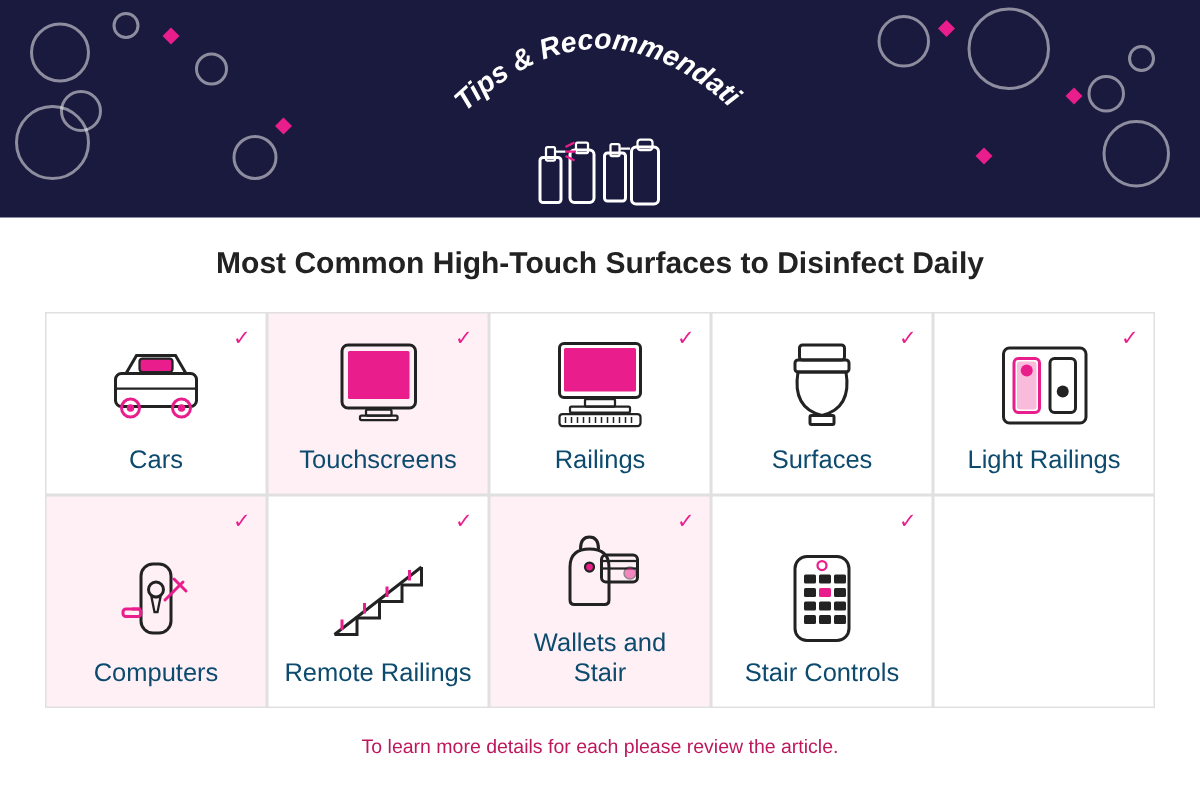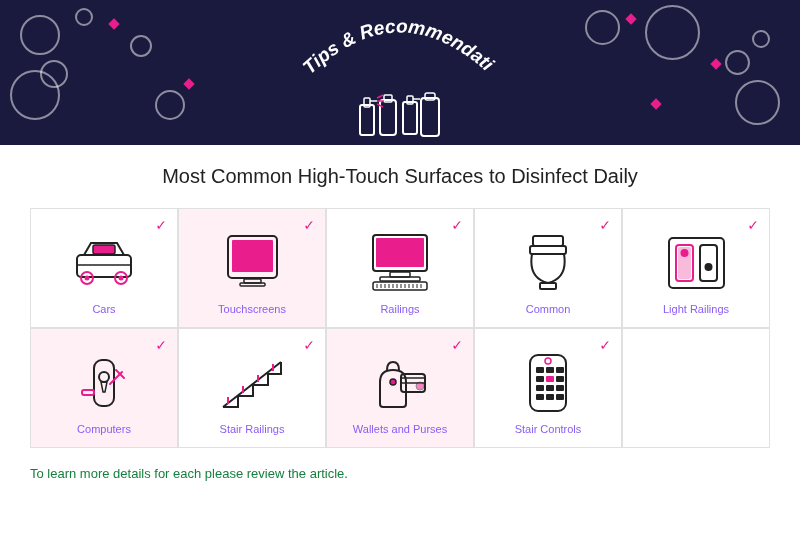--- a/index.html
+++ b/index.html
@@ -30,21 +30,21 @@
       height: 8px;
       background: #e91e8c;
       transform: rotate(45deg);
     }
 
     
     .main-content { padding: 20px 30px; }
     .section-title {
       text-align: center;
       font-size: 20px;
-      font-weight: normal;
+      font-weight: bold;
       color: #222;
       margin-bottom: 20px;
     }
 
     
     .grid {
       display: grid;
       grid-template-columns: repeat(5, 1fr);
       gap: 0;
     }
@@ -61,37 +61,38 @@
     }
     .grid-item.pink-bg { background: #fff0f6; }
     .grid-item .check-icon {
       position: absolute;
       top: 8px;
       right: 10px;
       color: #e91e8c;
       font-size: 14px;
     }
     .grid-item .item-label {
-      font-size: 11px;
-      color: #8b5cf6;
+      font-size: 17px;
+      color: #0c4a6e;
       text-align: center;
       margin-top: 8px;
     }
     .item-icon {
       width: 70px;
       height: 65px;
       display: flex;
       align-items: center;
       justify-content: center;
     }
 
     
     .footer-note {
+      text-align: center;
       font-size: 13px;
-      color: #15803d;
+      color: #be185d;
       margin-top: 18px;
       padding-bottom: 15px;
     }
 
     
     svg { display: block; }
   </style>
 </head>
 <body>
 
@@ -214,21 +215,21 @@
       <span class="check-icon">✓</span>
       <div class="item-icon">
         <svg width="60" height="60" viewBox="0 0 60 60">
           <rect x="15" y="3" width="30" height="10" rx="2" fill="none" stroke="#222" stroke-width="2"></rect>
           <rect x="12" y="13" width="36" height="8" rx="2" fill="none" stroke="#222" stroke-width="2"></rect>
           <path d="M14 21 Q10 45 30 50 Q50 45 46 21 Z" fill="none" stroke="#222" stroke-width="2"></path>
           <path d="M14 21 Q46 21 46 21" fill="none" stroke="#222" stroke-width="1"></path>
           <rect x="22" y="50" width="16" height="6" rx="1" fill="none" stroke="#222" stroke-width="2"></rect>
         </svg>
       </div>
-      <div class="item-label">Common</div>
+      <div class="item-label">Surfaces</div>
     </div>
 
     <div class="grid-item">
       <span class="check-icon">✓</span>
       <div class="item-icon">
         <svg width="65" height="60" viewBox="0 0 65 60">
           <rect x="5" y="5" width="55" height="50" rx="4" fill="none" stroke="#222" stroke-width="2"></rect>
           <rect x="12" y="12" width="17" height="36" rx="3" fill="none" stroke="#e91e8c" stroke-width="2"></rect>
           <rect x="14" y="14" width="13" height="32" rx="2" fill="#e91e8c" opacity="0.3"></rect>
           <circle cx="20.5" cy="20" r="4" fill="#e91e8c"></circle>
@@ -267,39 +268,39 @@
           <line x1="5" y1="55" x2="63" y2="10" stroke="#222" stroke-width="2"></line>
 
           <polyline points="5,55 20,55 20,44 35,44 35,33 50,33 50,22 63,22 63,10" fill="none" stroke="#222" stroke-width="2"></polyline>
 
           <line x1="10" y1="52" x2="10" y2="45" stroke="#e91e8c" stroke-width="2"></line>
           <line x1="25" y1="41" x2="25" y2="34" stroke="#e91e8c" stroke-width="2"></line>
           <line x1="40" y1="30" x2="40" y2="23" stroke="#e91e8c" stroke-width="2"></line>
           <line x1="55" y1="19" x2="55" y2="12" stroke="#e91e8c" stroke-width="2"></line>
         </svg>
       </div>
-      <div class="item-label">Stair Railings</div>
+      <div class="item-label">Remote Railings</div>
     </div>
 
     <div class="grid-item pink-bg">
       <span class="check-icon">✓</span>
       <div class="item-icon">
         <svg width="70" height="62" viewBox="0 0 70 62">
 
           <path d="M15 30 Q15 18 28 18 Q41 18 41 30 L41 52 Q41 55 38 55 L18 55 Q15 55 15 52 Z" fill="none" stroke="#222" stroke-width="2"></path>
           <path d="M22 18 Q22 10 28 10 Q34 10 34 18" fill="none" stroke="#222" stroke-width="2"></path>
 
           <circle cx="28" cy="30" r="3" fill="#e91e8c" stroke="#222" stroke-width="1.5"></circle>
 
           <rect x="36" y="22" width="24" height="18" rx="3" fill="none" stroke="#222" stroke-width="2"></rect>
           <rect x="36" y="26" width="24" height="5" fill="none" stroke="#222" stroke-width="1.5"></rect>
           <circle cx="55" cy="34" r="4" fill="#e91e8c" opacity="0.5" stroke="#222" stroke-width="1"></circle>
         </svg>
       </div>
-      <div class="item-label">Wallets and Purses</div>
+      <div class="item-label">Wallets and Stair</div>
     </div>
 
     <div class="grid-item">
       <span class="check-icon">✓</span>
       <div class="item-icon">
         <svg width="60" height="62" viewBox="0 0 60 62">
           <rect x="12" y="3" width="36" height="56" rx="8" fill="none" stroke="#222" stroke-width="2"></rect>
 
           <rect x="18" y="15" width="8" height="6" rx="1" fill="#222"></rect>
           <rect x="28" y="15" width="8" height="6" rx="1" fill="#222"></rect>

